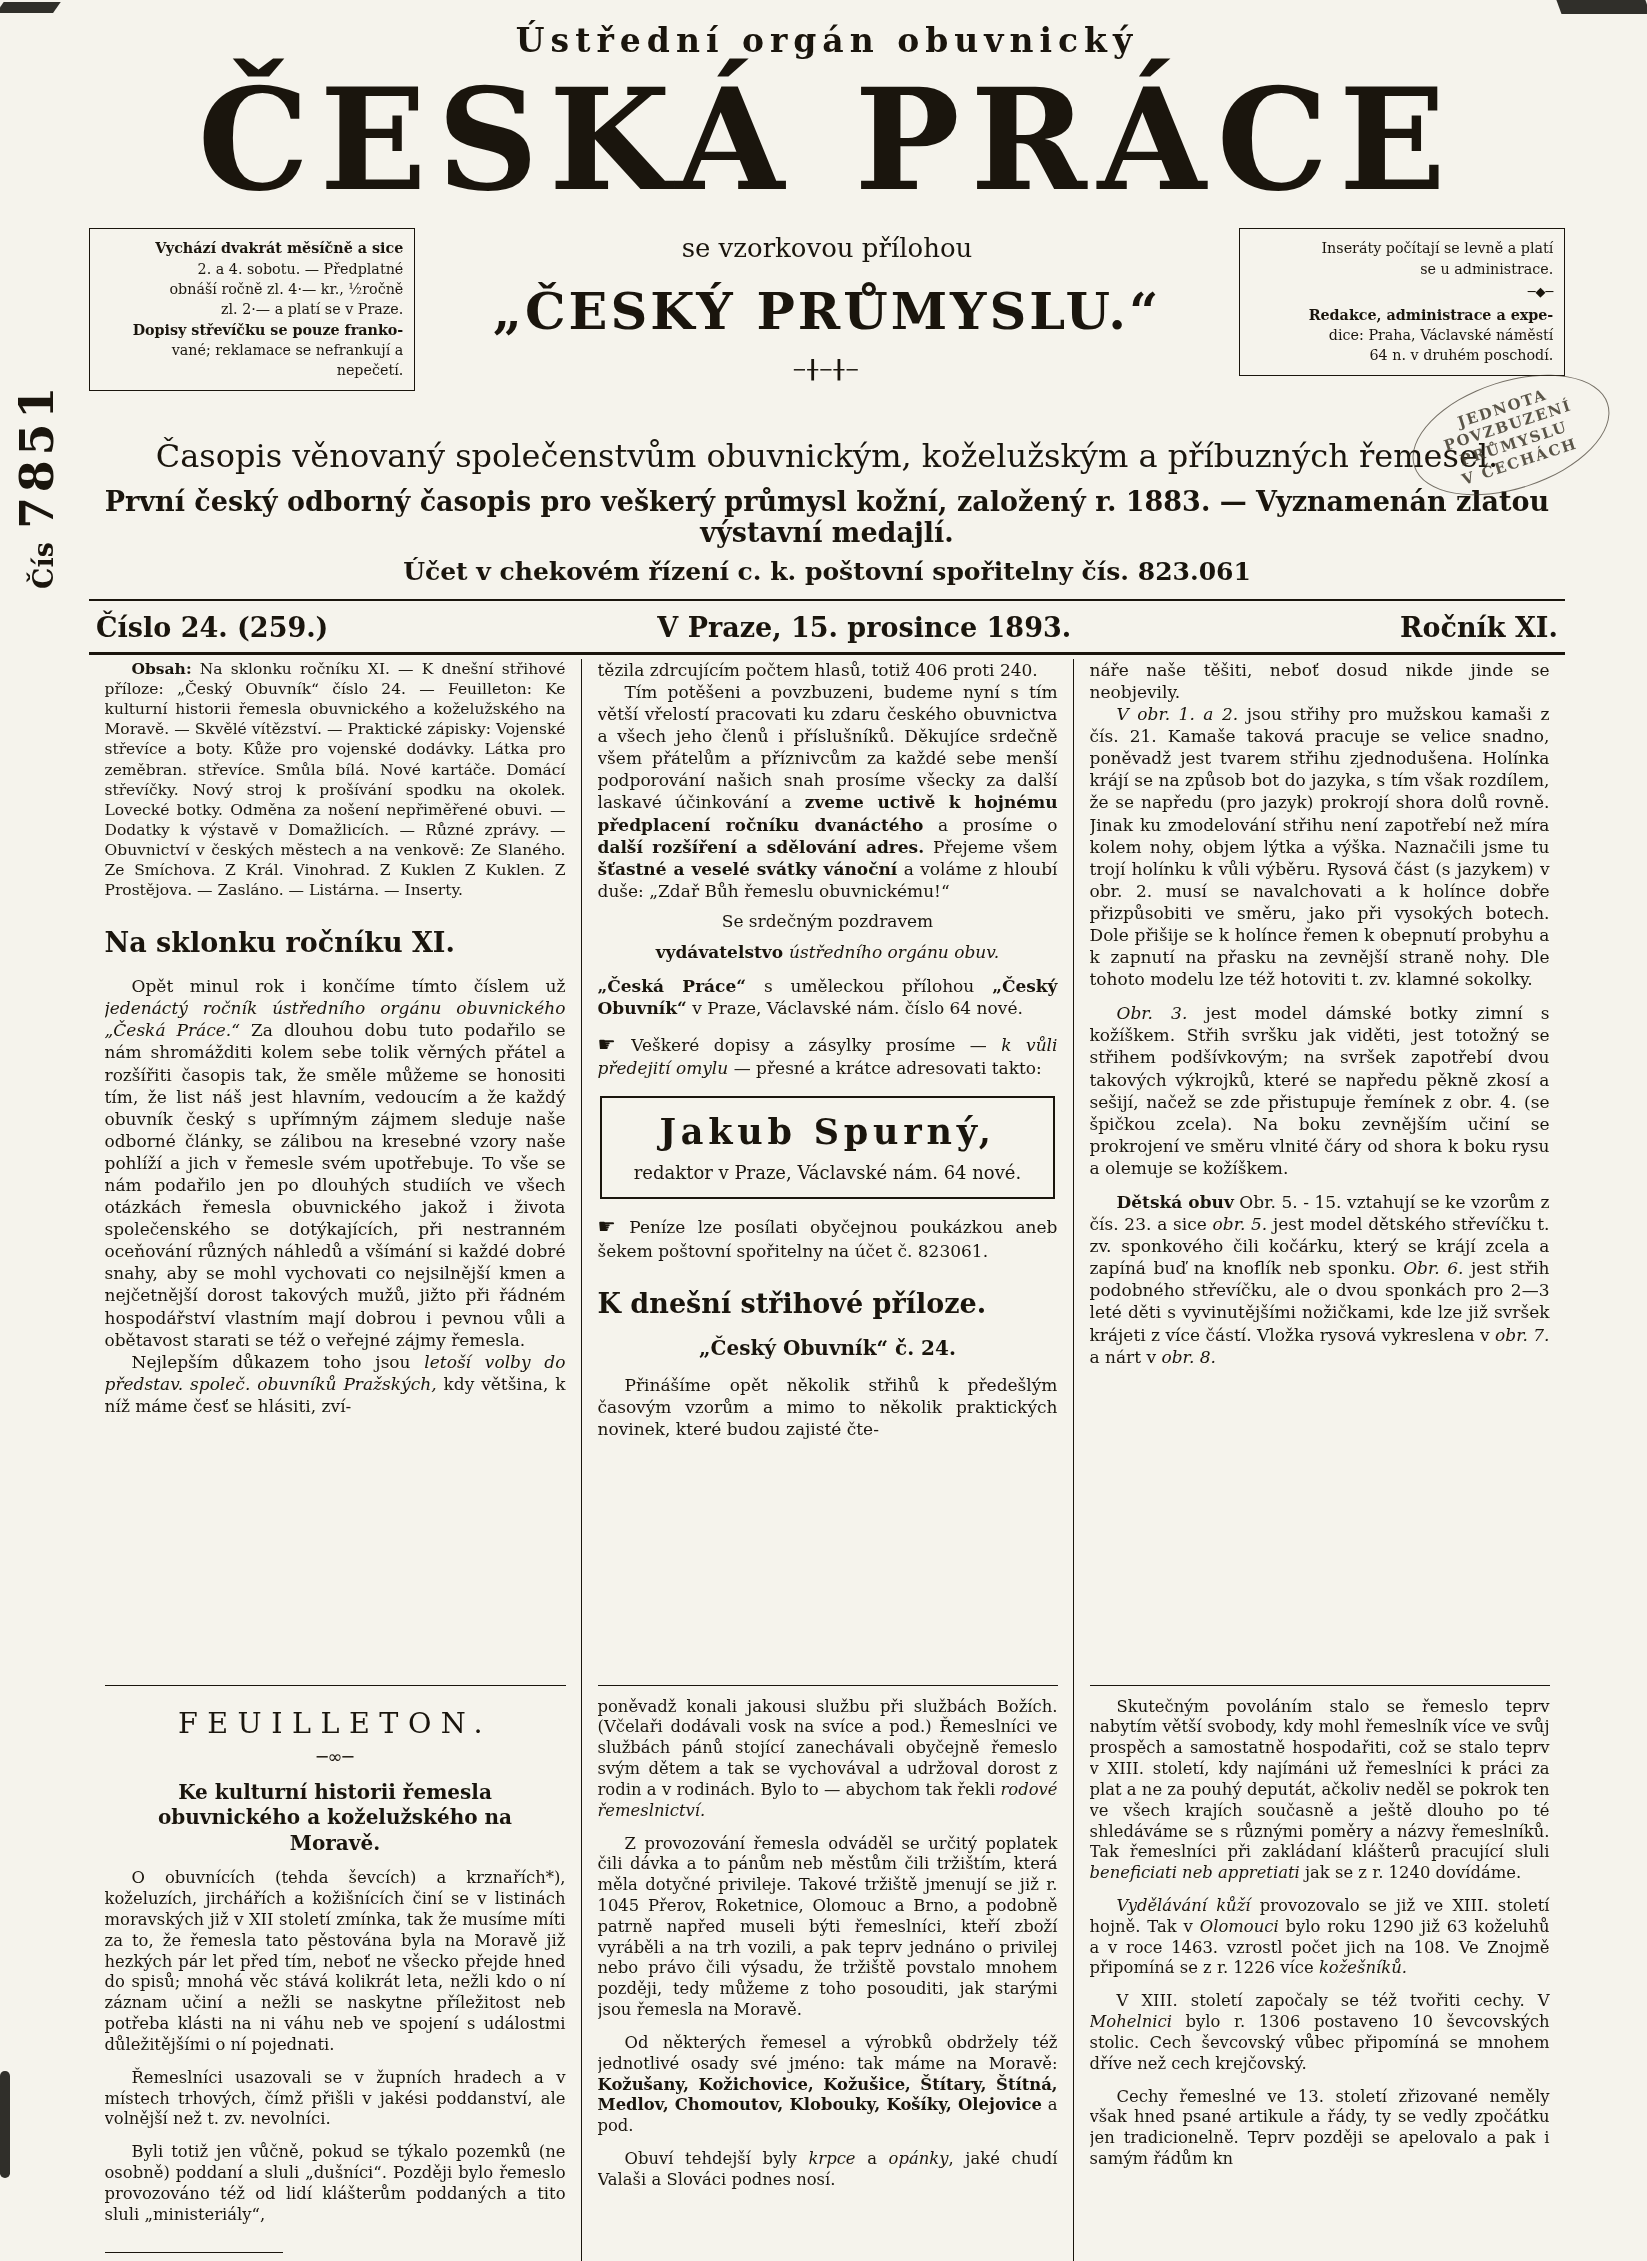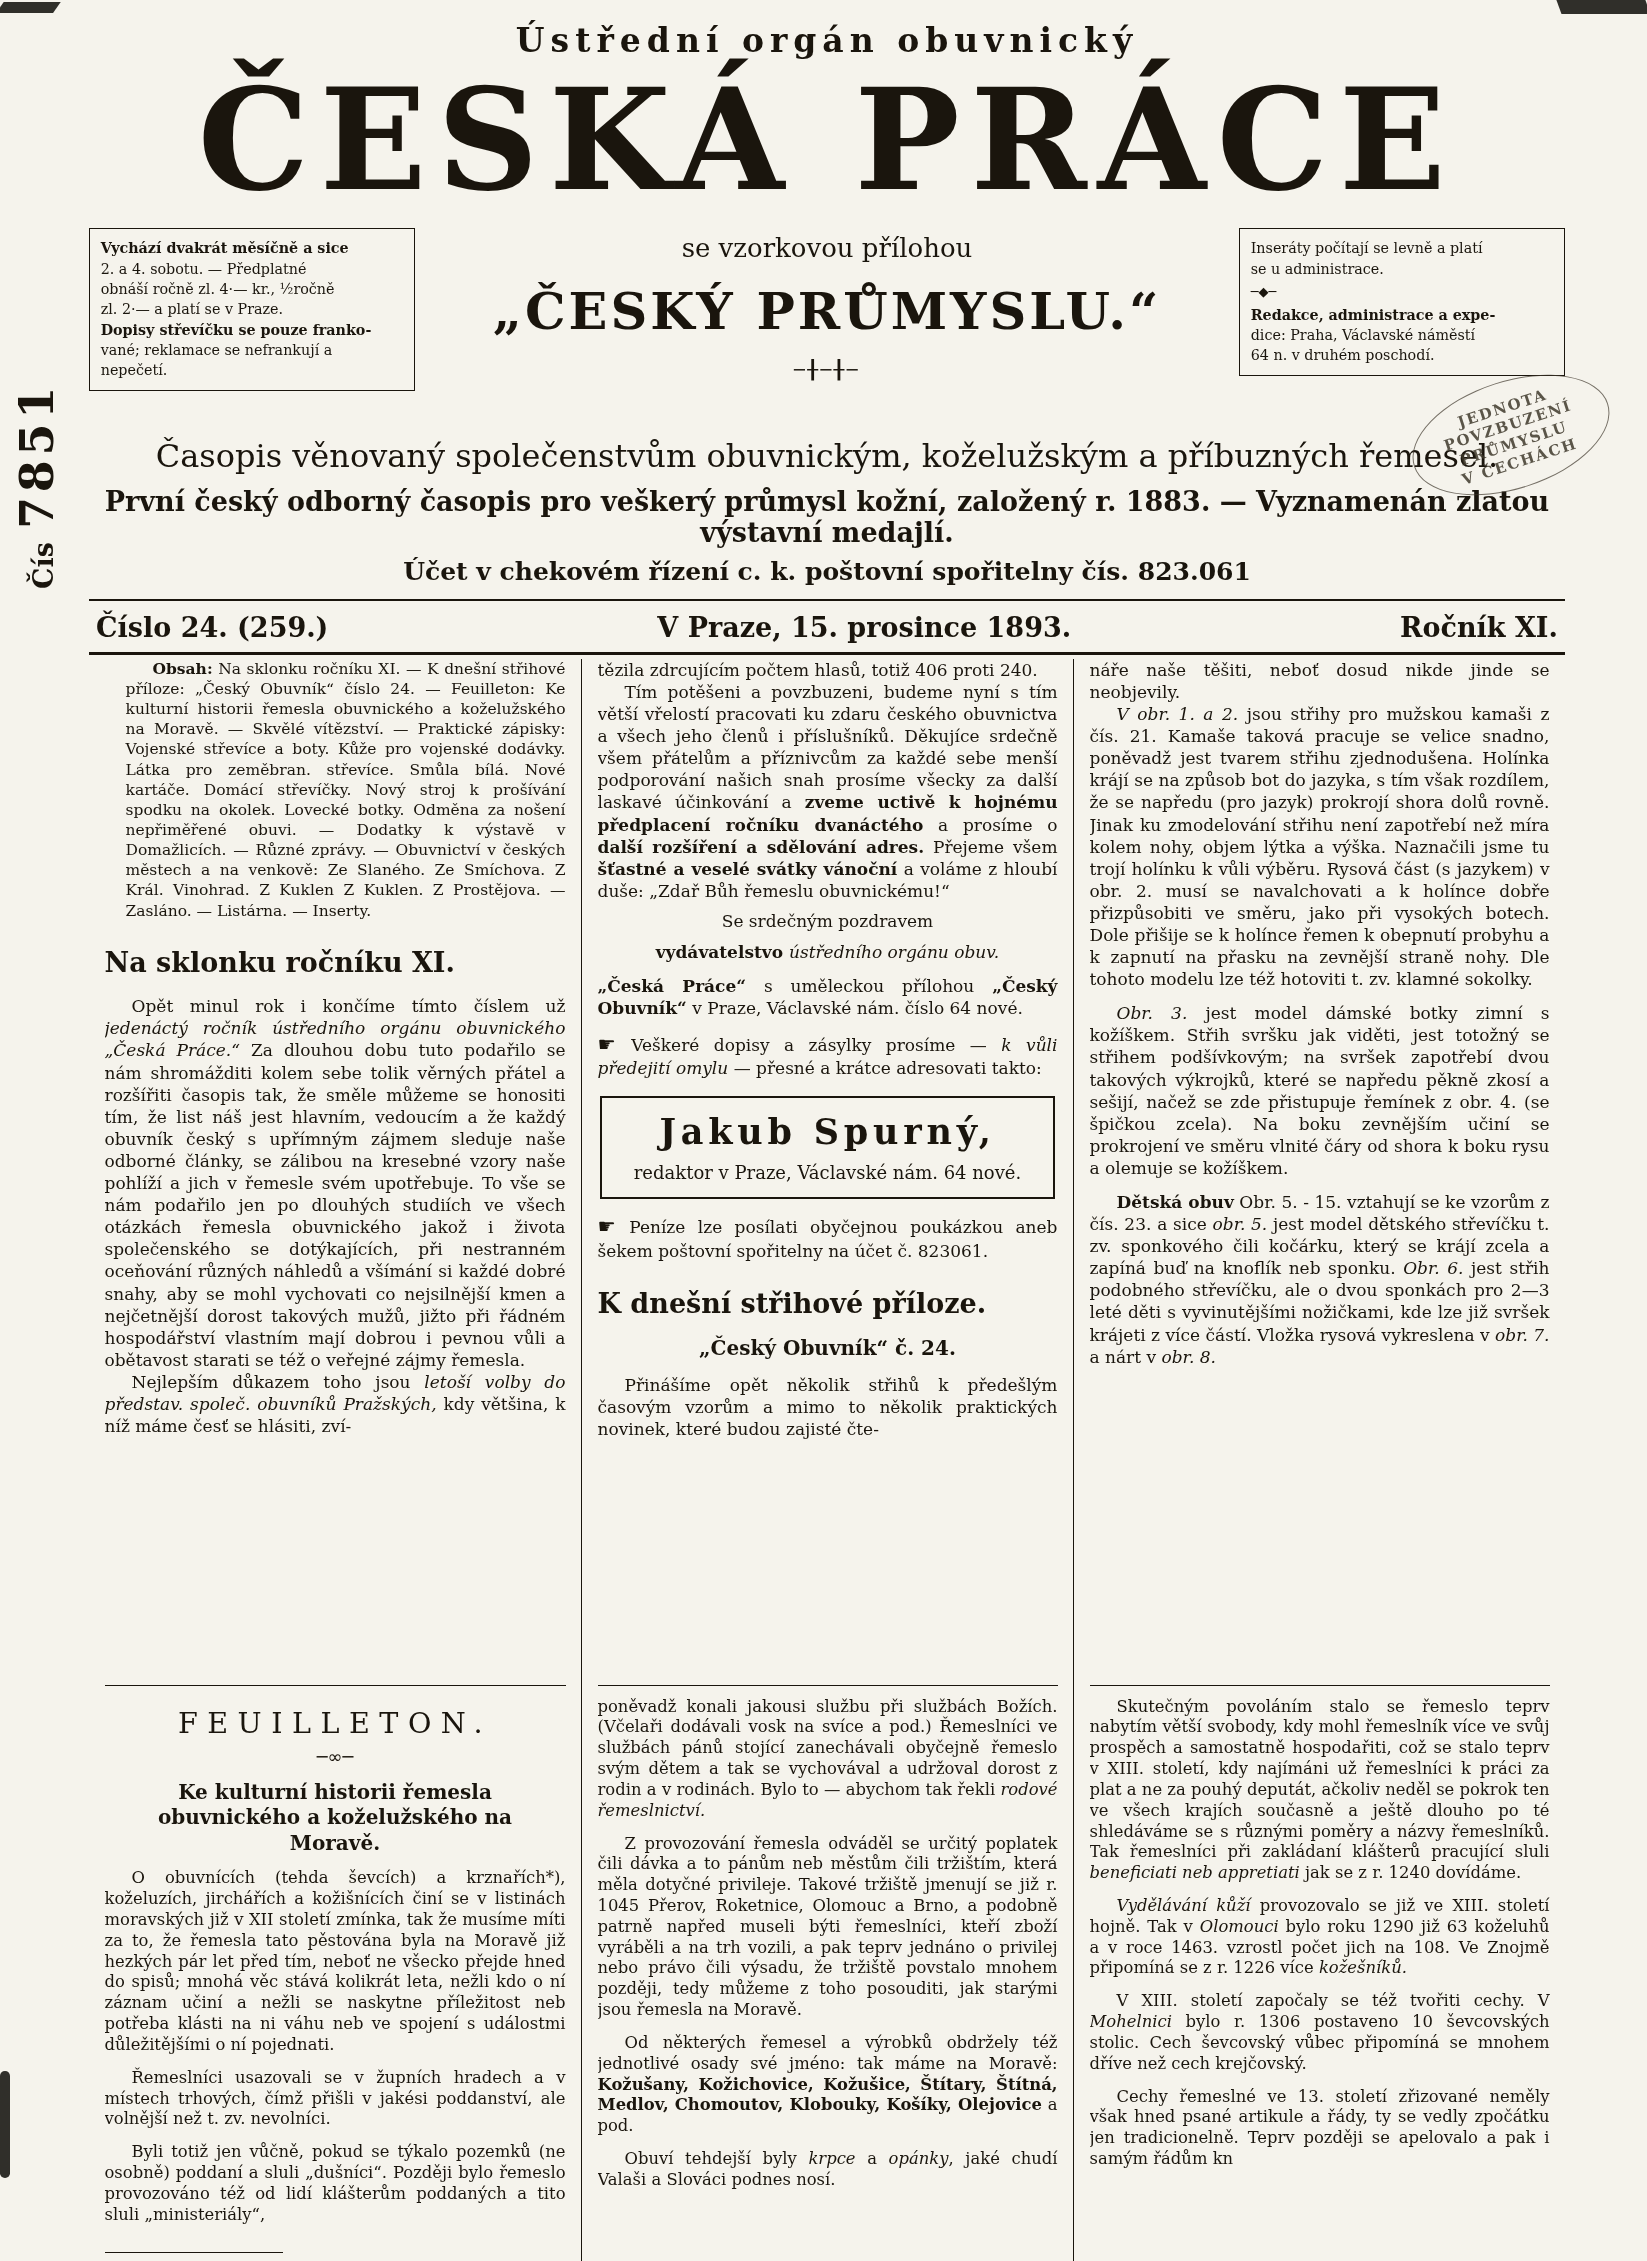--- a/index.html
+++ b/index.html
@@ -45,21 +45,21 @@
   .masthead{text-align:center;}
   .overline{font-size:33px;font-weight:bold;letter-spacing:6px;}
   .title{
     font-size:140px;font-weight:bold;letter-spacing:10.7px;
     line-height:1.0;margin:9.5px 0 18px;white-space:nowrap;
   }
   .mast-row{display:flex;justify-content:space-between;align-items:stretch;min-height:178px;}
   .info-box{
     width:326px;border:1.8px solid #1a150d;
     padding:9.5px 10.7px;font-size:14.3px;line-height:1.42;
-    text-align:left;box-sizing:border-box;align-self:flex-start;
+    text-align:right;box-sizing:border-box;align-self:flex-start;
   }
   .b{font-weight:bold;}
   .box-divider{margin:3.6px 0;font-size:13px;}
   .center-col{flex:1;padding-top:1.2px;}
   .subtitle1{font-size:26px;margin-top:3.6px;}
   .subtitle2{font-size:51px;font-weight:bold;letter-spacing:3px;margin-top:18px;white-space:nowrap;}
   .orn-glyph{font-family:"DejaVu Sans","Liberation Sans",sans-serif;}
   .mast-ornament{font-size:18px;margin-top:18px;letter-spacing:2.4px;}
   .dedication{font-size:32px;margin-top:31px;}
   .claim{font-size:27px;font-weight:bold;margin-top:10.7px;}
@@ -83,21 +83,21 @@
   .col-feuilleton{
     position:absolute;top:1026px;bottom:0;left:15.5px;right:15.5px;
     overflow:hidden;border-top:1.8px solid #1a150d;padding-top:10.7px;
     font-size:16.4px;line-height:1.27;
   }
 
   
   .para{margin:0;text-align:justify;text-indent:27px;}
   .noindent{text-indent:0;}
   .gap{margin-top:12px;}
-  .small{font-size:15.5px;line-height:1.3;margin-left:21px;}
+  .small{font-size:15.5px;line-height:1.3;}
   .heading{font-size:27px;font-weight:bold;margin:24px 0 15.5px;}
   .subheading{font-size:20px;font-weight:bold;text-align:center;margin:14.3px 18px 12px;line-height:1.28;}
   .mt0{margin-top:0;}
   .feuilleton_title{font-size:28.6px;text-align:center;letter-spacing:9.5px;margin:8.3px 0 4.8px;}
   .ornament{text-align:center;font-size:18px;margin:0 0 10.7px;font-family:"DejaVu Sans","Liberation Sans",sans-serif;}
   .centerline{text-align:center;margin:8.3px 0 3.6px;}
   .footnote{margin-top:26px;padding-top:7.1px;position:relative;font-size:15.5px;}
   .footnote::before{content:"";position:absolute;top:0;left:0;width:178px;border-top:1.2px solid #1a150d;}
   .address-box{border:2.4px solid #1a150d;margin:16.7px 2.4px 14.3px;padding:10.7px 6px 12px;text-align:center;}
   .address-name{font-size:35px;font-weight:bold;letter-spacing:4.8px;white-space:nowrap;}

